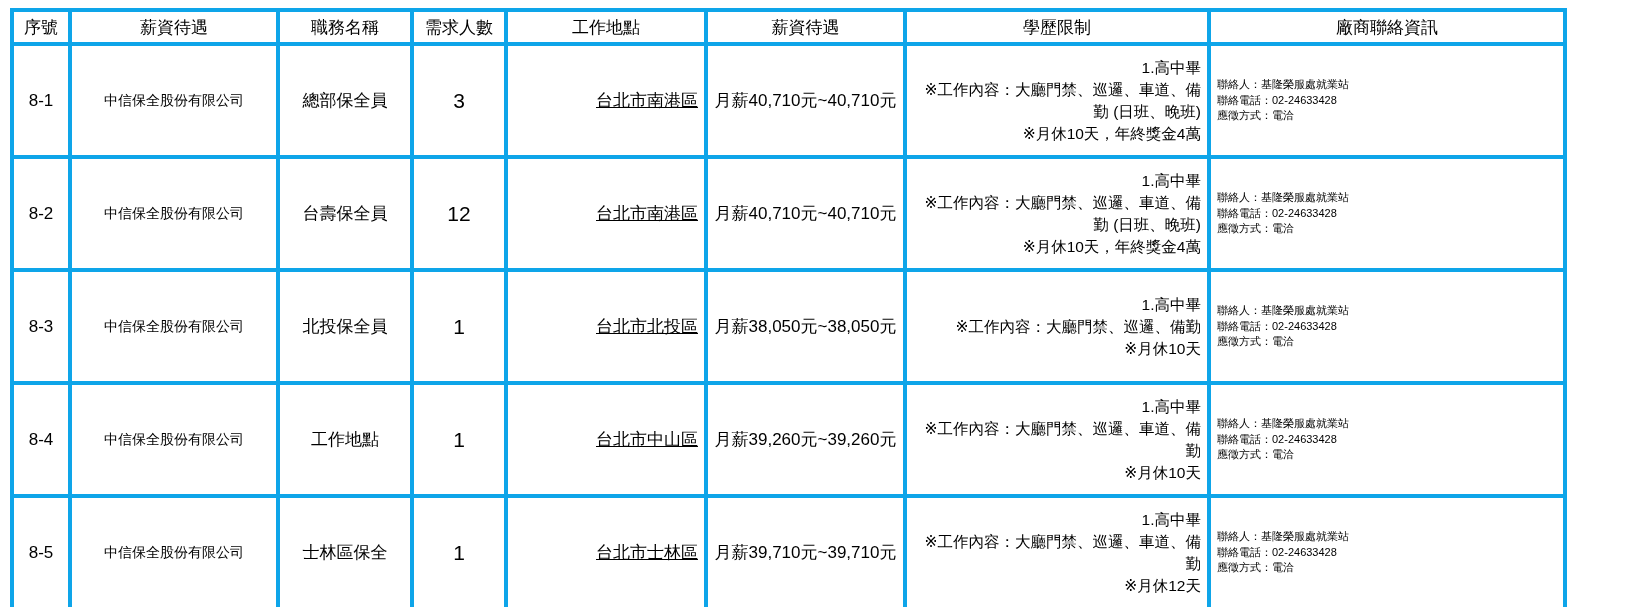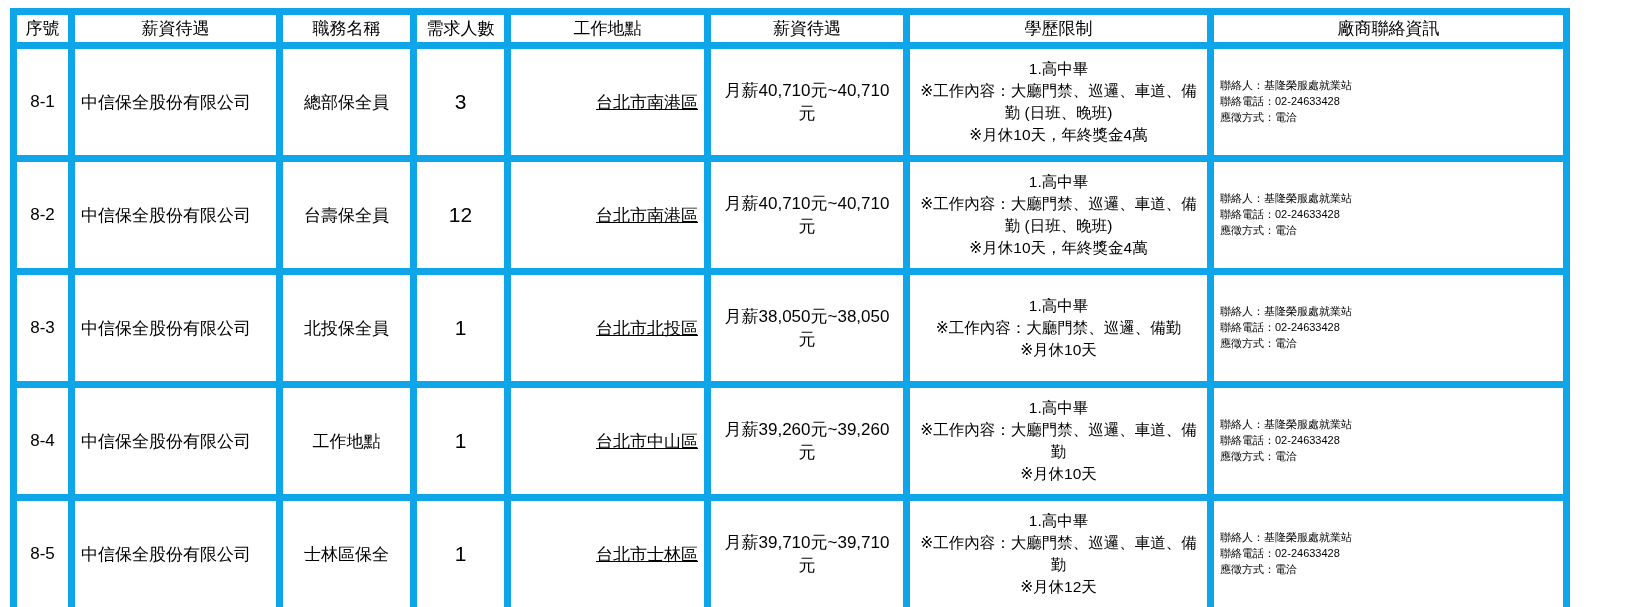--- a/index.html
+++ b/index.html
@@ -23,21 +23,21 @@
   }
   table.job-table {
     border-collapse: collapse;
     table-layout: fixed;
     width: 1553px;
     margin-left: 10px;
     margin-top: 8px;
   }
   table.job-table td,
   table.job-table th {
-    border: 7px solid #0ea5e9;
+    border: 4px solid #0ea5e9;
     vertical-align: middle;
     padding: 2px 6px;
     box-sizing: border-box;
   }
   thead th {
     font-weight: normal;
     font-size: 17px;
     text-align: center;
     height: 34px;
     padding: 4px 4px;
@@ -52,41 +52,42 @@
   col.c6 { width: 304px; }
   col.c7 { width: 356px; }
 
   tbody tr { height: 113px; }
 
   .cell-seq {
     text-align: center;
     font-size: 17px;
   }
   .cell-company {
-    font-size: 17px;
+    text-align: center;
+    font-size: 14px;
   }
   .cell-title {
     text-align: center;
     font-size: 17px;
   }
   .cell-count {
     text-align: center;
     font-size: 21px;
   }
   .cell-location {
     text-align: right;
     font-size: 17px;
     text-decoration: underline;
   }
   .cell-salary {
     text-align: center;
     font-size: 17px;
   }
   .cell-edu {
-    text-align: center;
+    text-align: right;
     font-size: 15.5px;
     line-height: 1.42;
     vertical-align: middle;
     padding-left: 6px;
     margin-top: 48px;
   }
   .cell-contact {
     text-align: left;
     font-size: 11px;
     line-height: 1.45;

